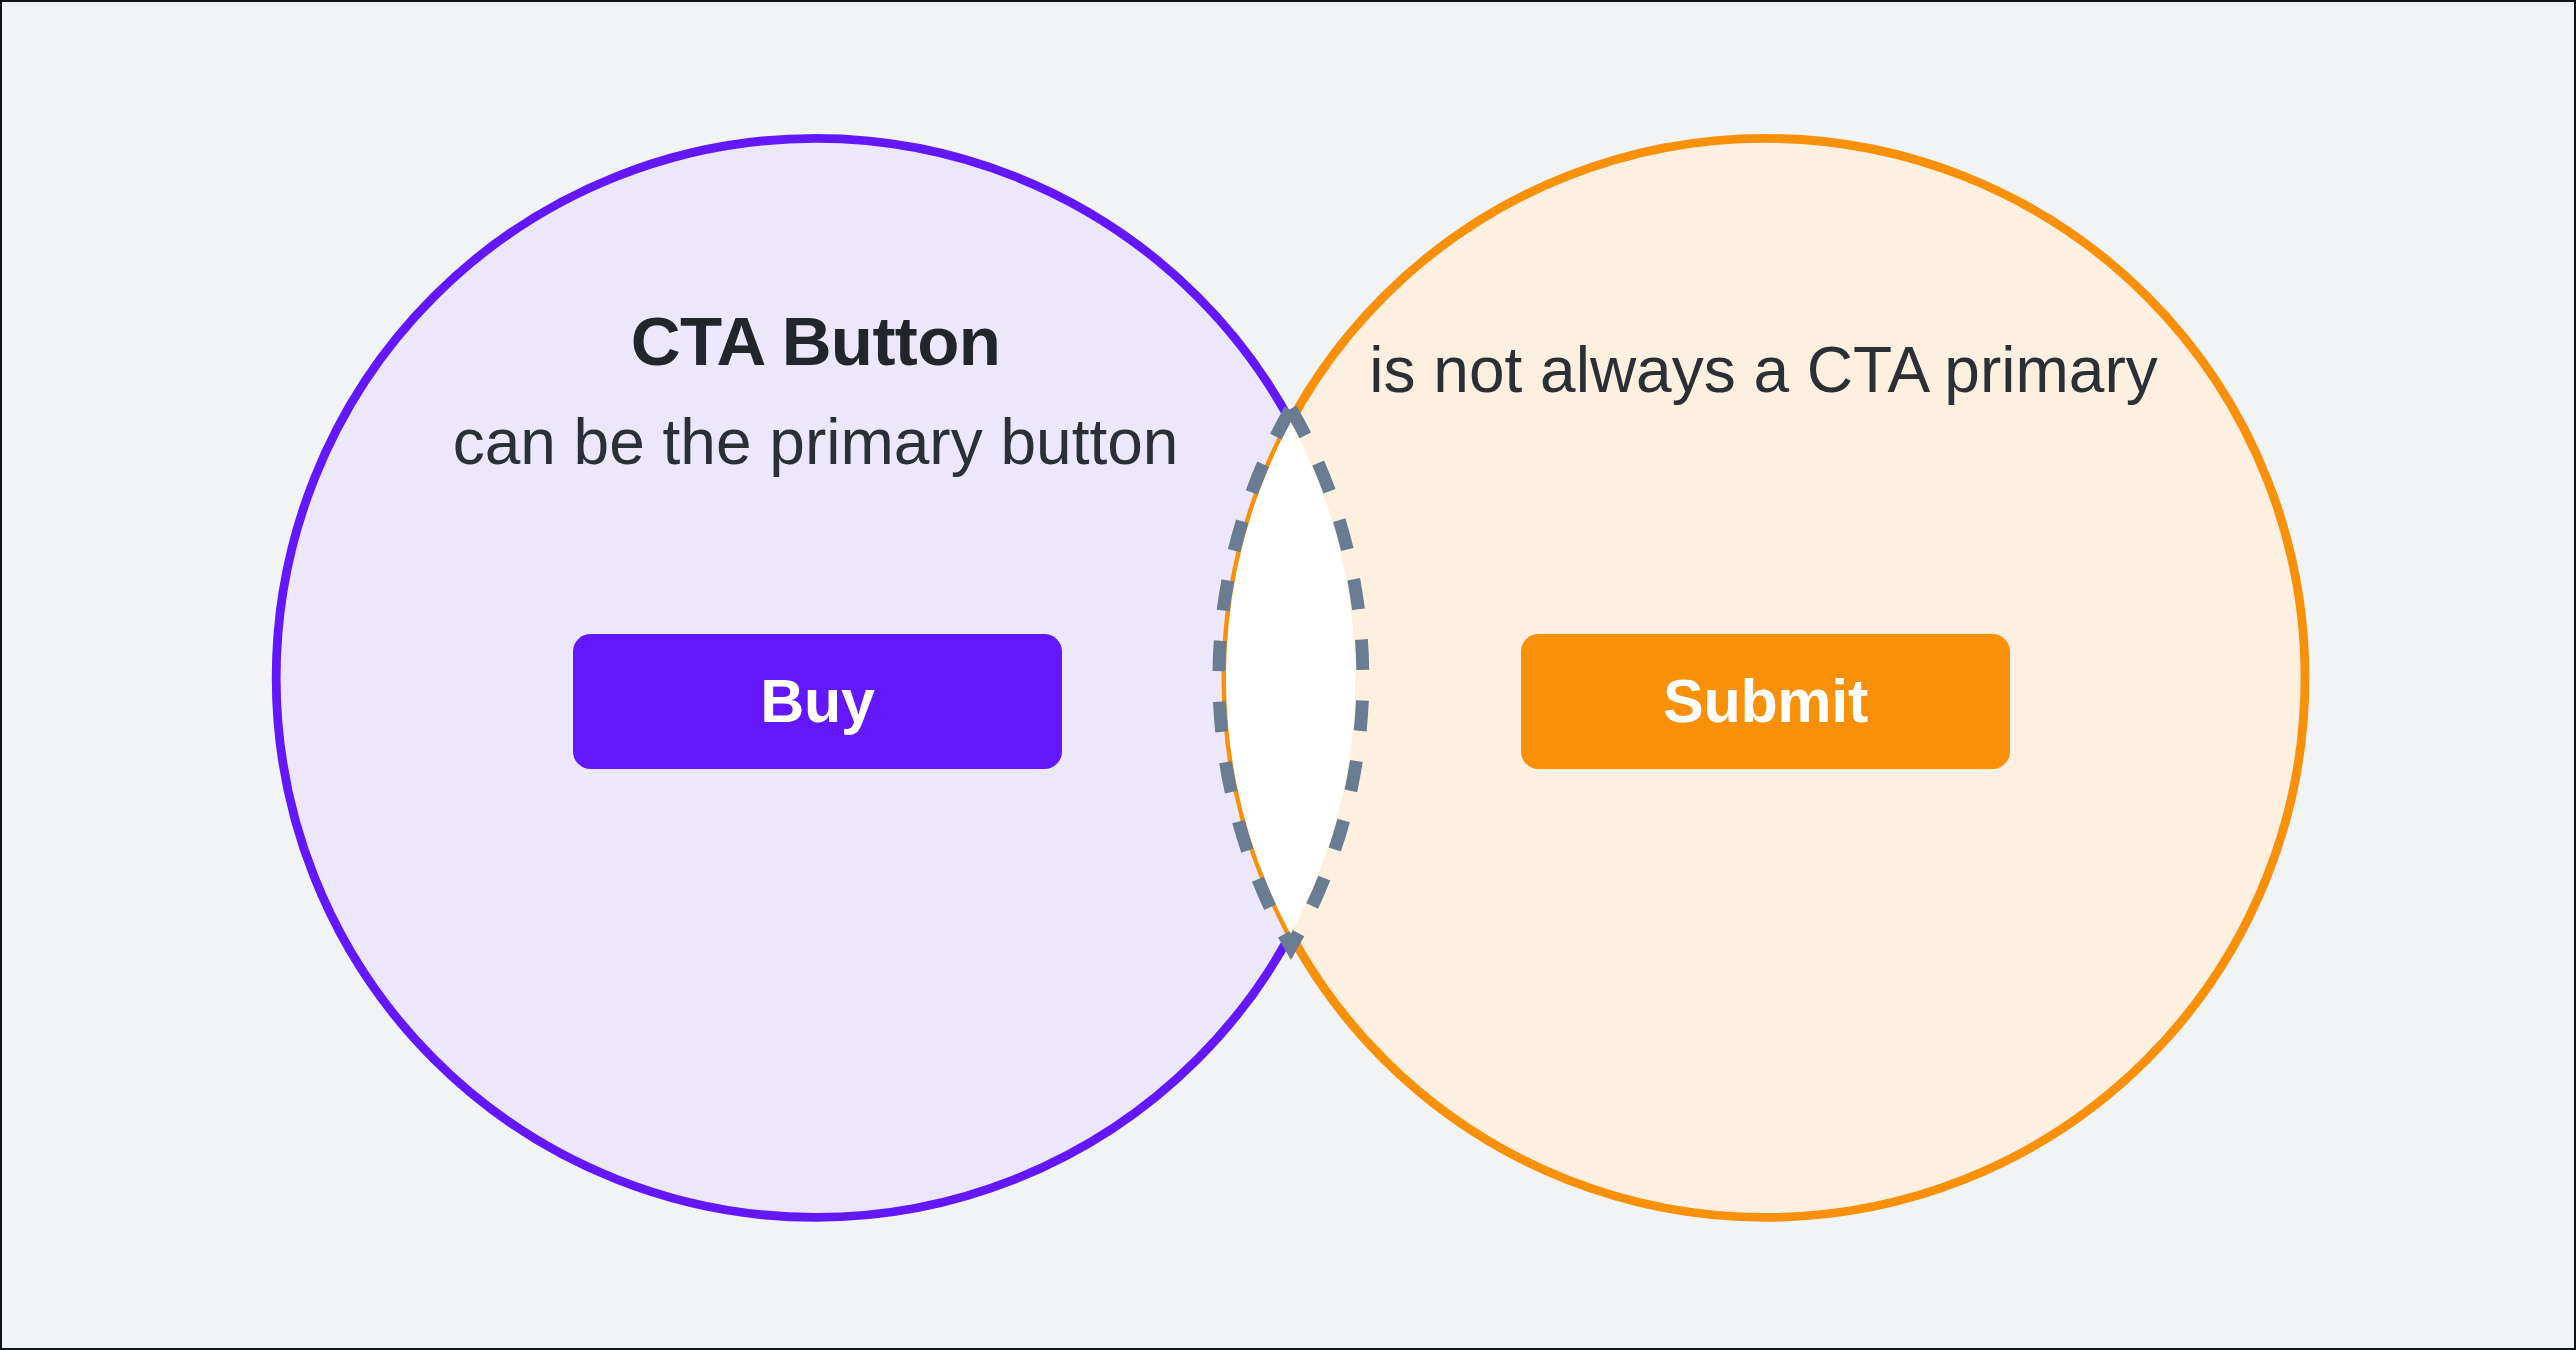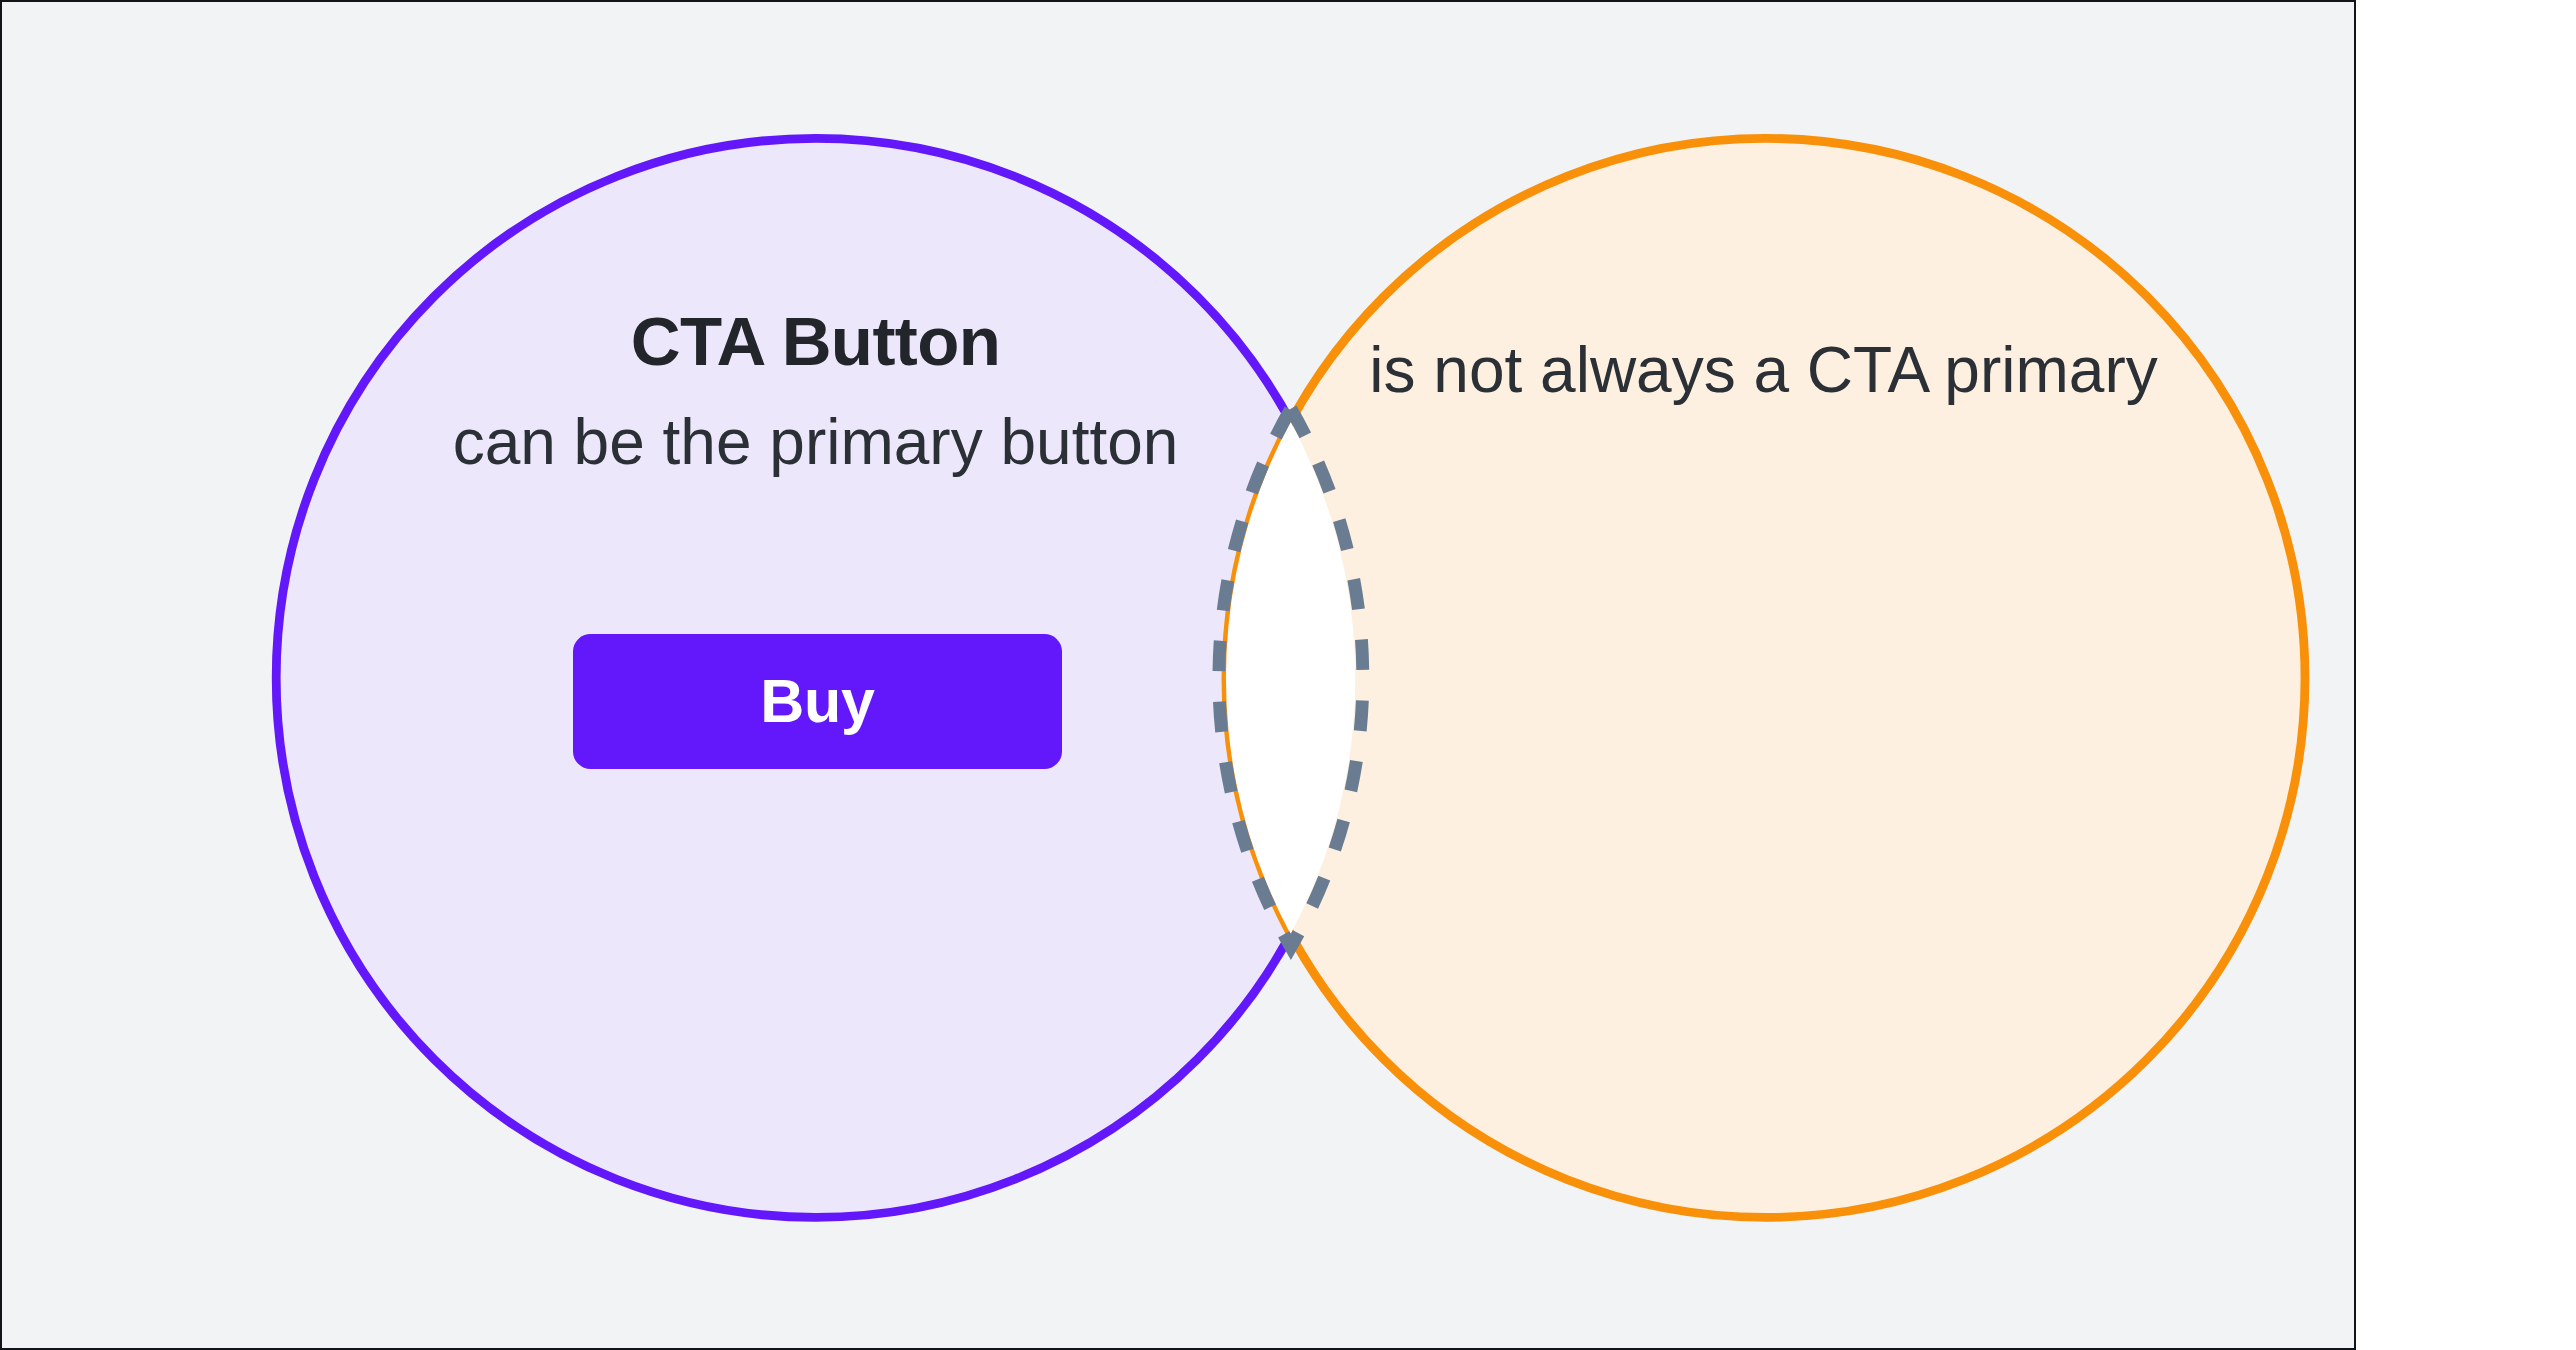--- a/index.html
+++ b/index.html
@@ -7,21 +7,21 @@
     margin: 0;
     padding: 0;
     background: #ffffff;
   }
   body {
     font-family: "Liberation Sans", sans-serif;
   }
 
   #canvas {
     position: relative;
-    width: 2356px;
+    width: 2576px;
     height: 1350px;
     background: #F2F3F5;
     box-sizing: border-box;
     border: 2.9px solid #111418;
     overflow: hidden;
   }
 
   #venn-svg {
     position: absolute;
     left: 0;
@@ -119,16 +119,17 @@
 
   <div id="right-text" class="circle-text">
     <div class="circle-subtitle">is not always a CTA primary</div>
   </div>
 
   <div id="left-buttons" class="btn-stack">
     <button class="btn btn-cta">Buy</button>
   </div>
 
   <div id="right-buttons" class="btn-stack">
+    <button class="btn btn-primary">Submit</button>
   </div>
 
 </div>
 
 
 </body></html>

